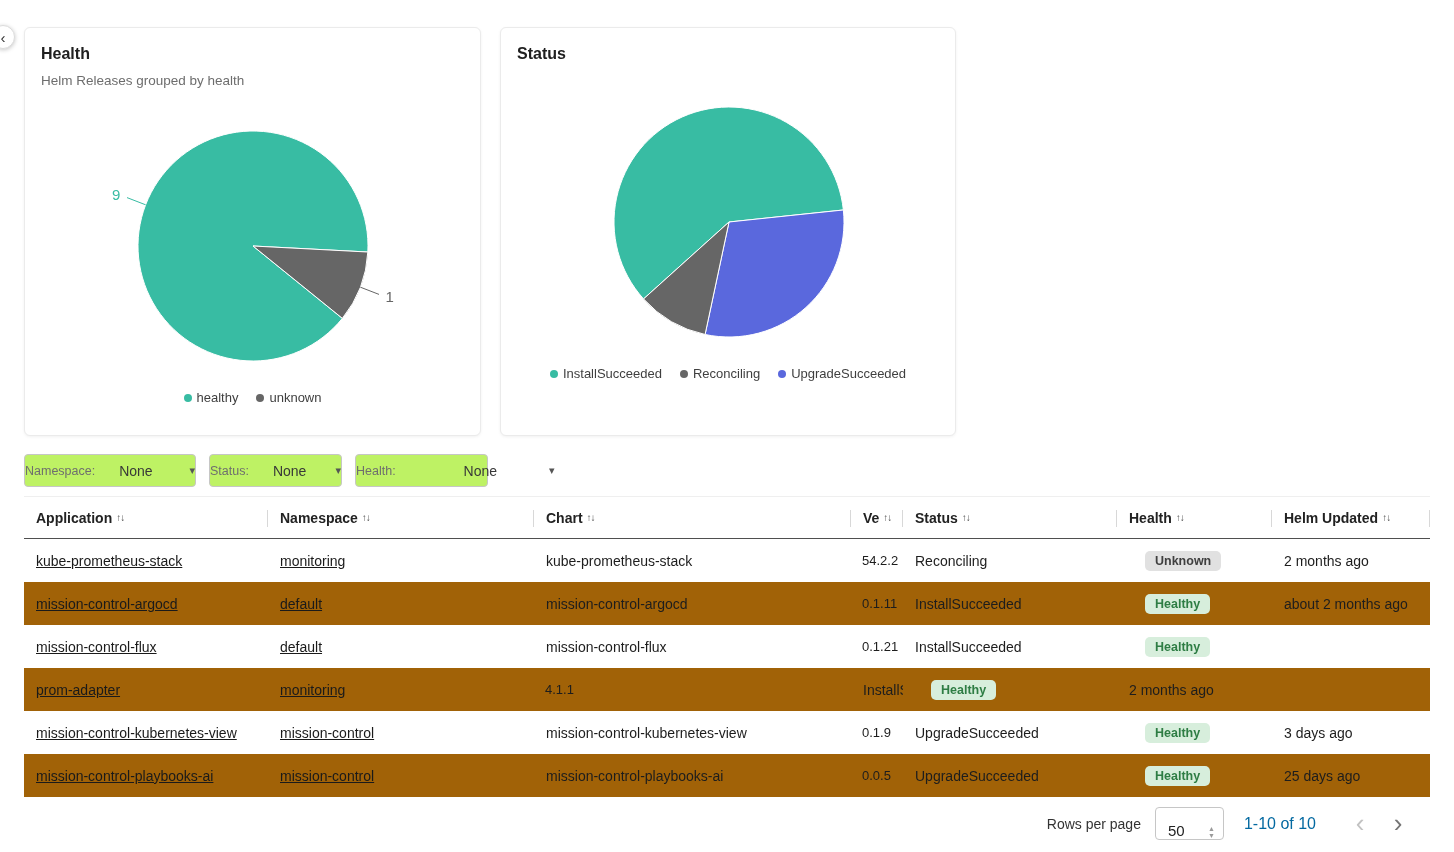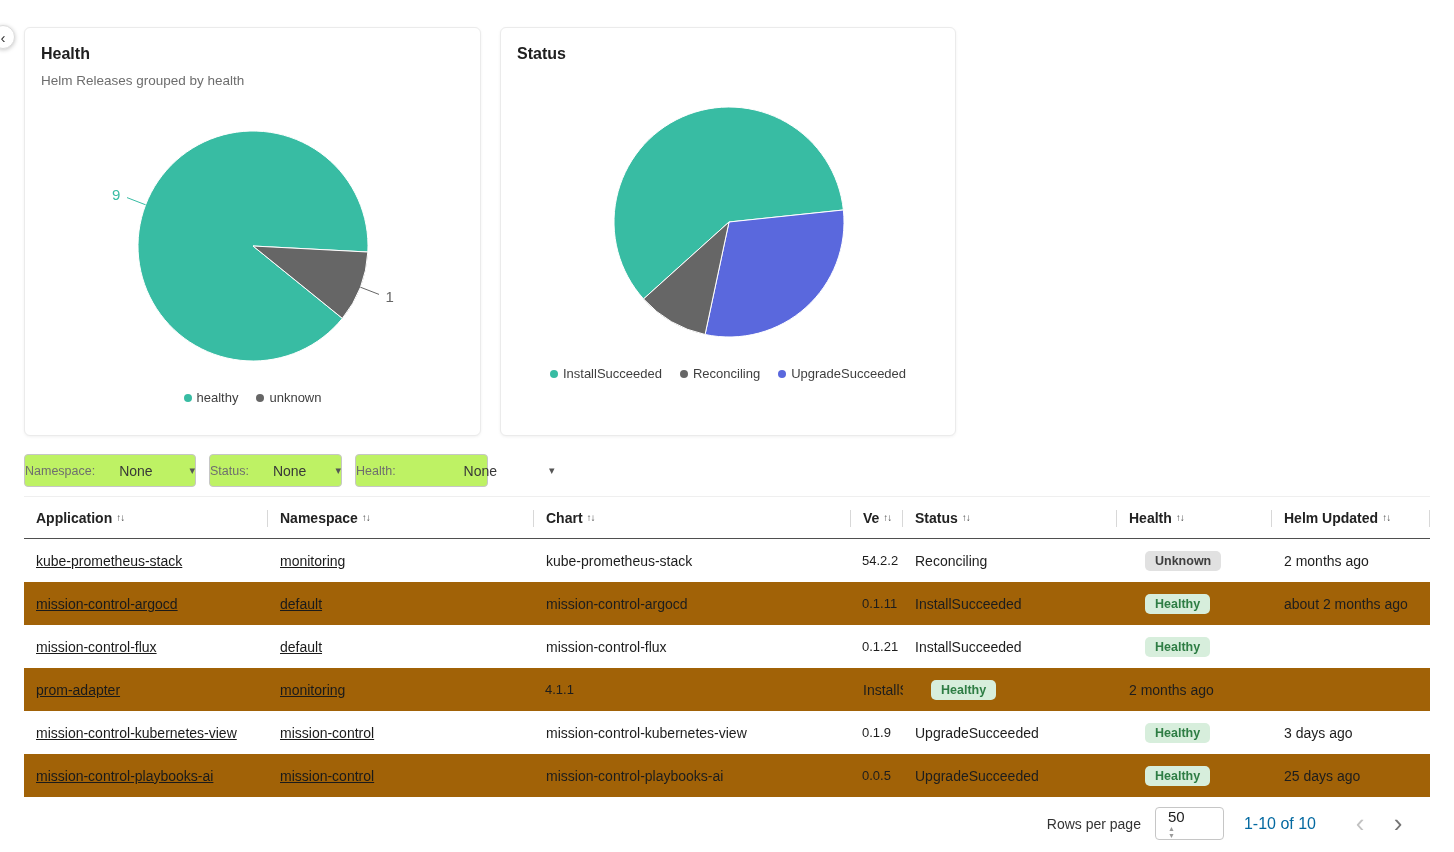--- a/index.html
+++ b/index.html
@@ -82,21 +82,21 @@
   .badge.unknown { background:var(--unknown-badge-bg,#e1e1e1); color:var(--unknown-badge-text,#3f3f3f); }
 
   
   .tfoot {
     display:flex; align-items:center; justify-content:flex-end;
     height:53px; padding-right:14px;
   }
   .rpp-label { font-size:14px; color:#333; margin-right:14px;text-align:right; }
   .rpp-select {
     width:69px; height:33px; border:1px solid #c6c6c6; border-radius:4px;
-    display:flex; align-items:flex-start; padding:0 8px 0 12px; cursor:pointer; background:#fff;flex-direction:column;
+    display:flex; align-items:flex-end; padding:0 8px 0 12px; cursor:pointer; background:#fff;
   }
   .rpp-value { font-size:15px; color:#222; flex:1; }
   .spin { display:flex; flex-direction:column; align-items:center; color:#9a9a9a; font-size:7px; line-height:7px; }
   .range { font-size:16px; color:#0369a1; margin:0 26px 0 20px; }
   .pgbtn {
     width:36px; height:36px; display:flex; align-items:center; justify-content:center;
     font-size:26px; border-radius:50%; cursor:pointer; user-select:none;
   }
   .pgbtn.prev { color:#c2c2c2; }
   .pgbtn.next { color:#757575; margin-left:2px; }

